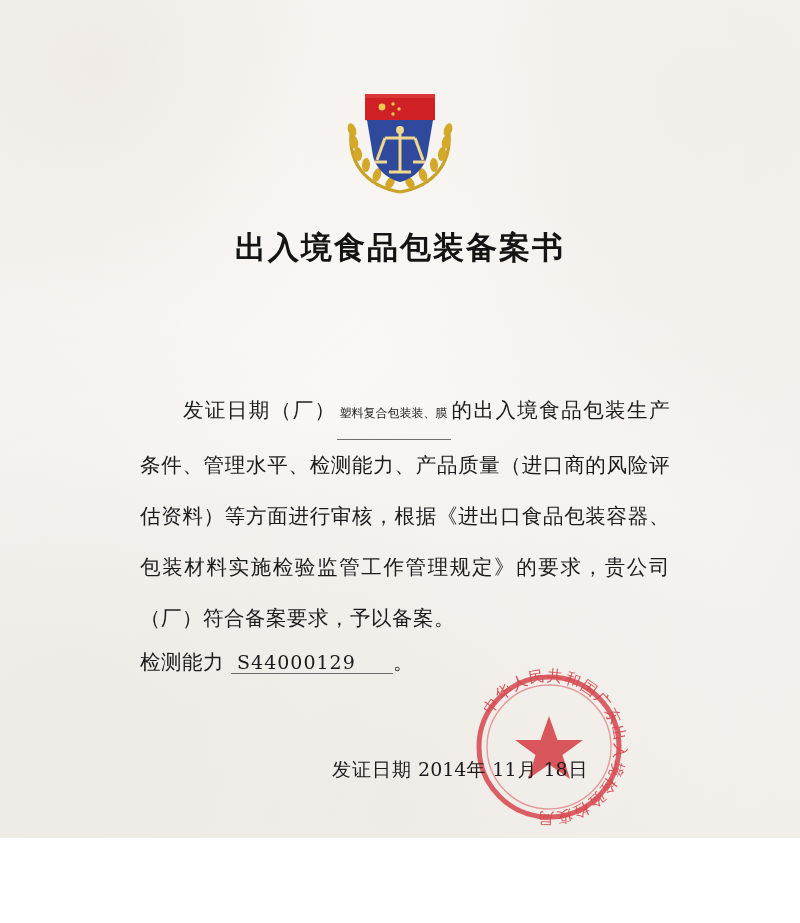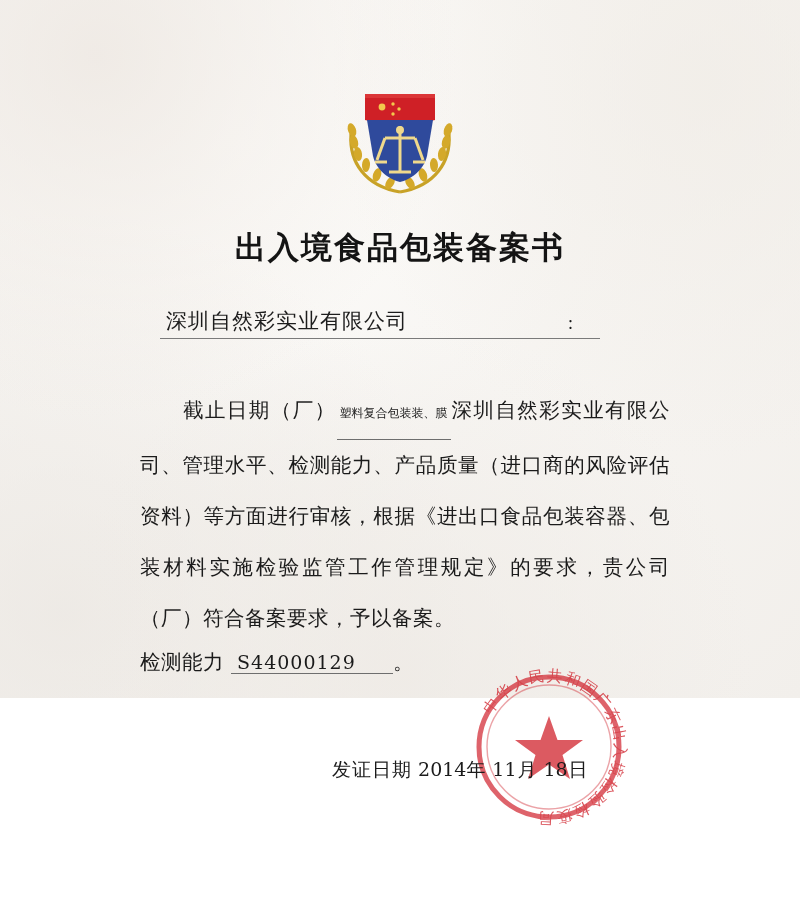--- a/index.html
+++ b/index.html
@@ -13,21 +13,21 @@
     font-family: "Liberation Serif", serif;
     color: #1a1a1a;
     position: relative;
     overflow: hidden;
   }
 
   .page {
     position: absolute;
     left: 0; top: 0;
     width: 800px;
-    height: 698px;
+    height: 838px;
     background:
       radial-gradient(ellipse at 30% 20%, #fdfcfa 0%, #f7f5f2 45%, #f2efeb 100%);
   }
 
   
   .paper-tint {
     position: absolute;
     inset: 0;
     background:
       radial-gradient(circle at 12% 8%, rgba(236,230,224,0.75) 0%, rgba(255,255,255,0) 38%),
@@ -237,28 +237,23 @@
           <path d="M40 76 L52 76"></path>
           <path d="M78 76 L90 76"></path>
           <path d="M54 86 L76 86"></path>
         </g>
         <circle cx="65" cy="44" r="4" fill="#f0d98c"></circle>
       </svg>
     </div>
 
     <div class="doc-title">出入境食品包装备案书</div>
 
-    <div class="addressee-row">
-      <div class="addressee-name">深圳自然彩实业有限公司</div>
-      <div class="addressee-colon">:</div>
-      <div class="addressee-underline"></div>
-    </div>
 
     <div class="body-text">
-      <span class="indent"></span><span>截止日期（厂）</span><span class="fill-blank">塑料复合包装装、膜</span><span>深圳自然彩实业有限公司、管理水平、检测能力、产品质量（进口商的风险评估资料）等方面进行审核，根据《进出口食品包装容器、包装材料实施检验监管工作管理规定》的要求，贵公司（厂）符合备案要求，予以备案。</span>
+      <span class="indent"></span><span>发证日期（厂）</span><span class="fill-blank">塑料复合包装装、膜</span><span>的出入境食品包装生产条件、管理水平、检测能力、产品质量（进口商的风险评估资料）等方面进行审核，根据《进出口食品包装容器、包装材料实施检验监管工作管理规定》的要求，贵公司（厂）符合备案要求，予以备案。</span>
     </div>
 
     <div class="code-line">
       <span>检测能力</span>
       <span class="code-value">S44000129</span><span>。</span>
     </div>
 
     <div class="seal">
       <svg width="178" height="178" viewBox="0 0 178 178" xmlns="http://www.w3.org/2000/svg">
         <defs>

